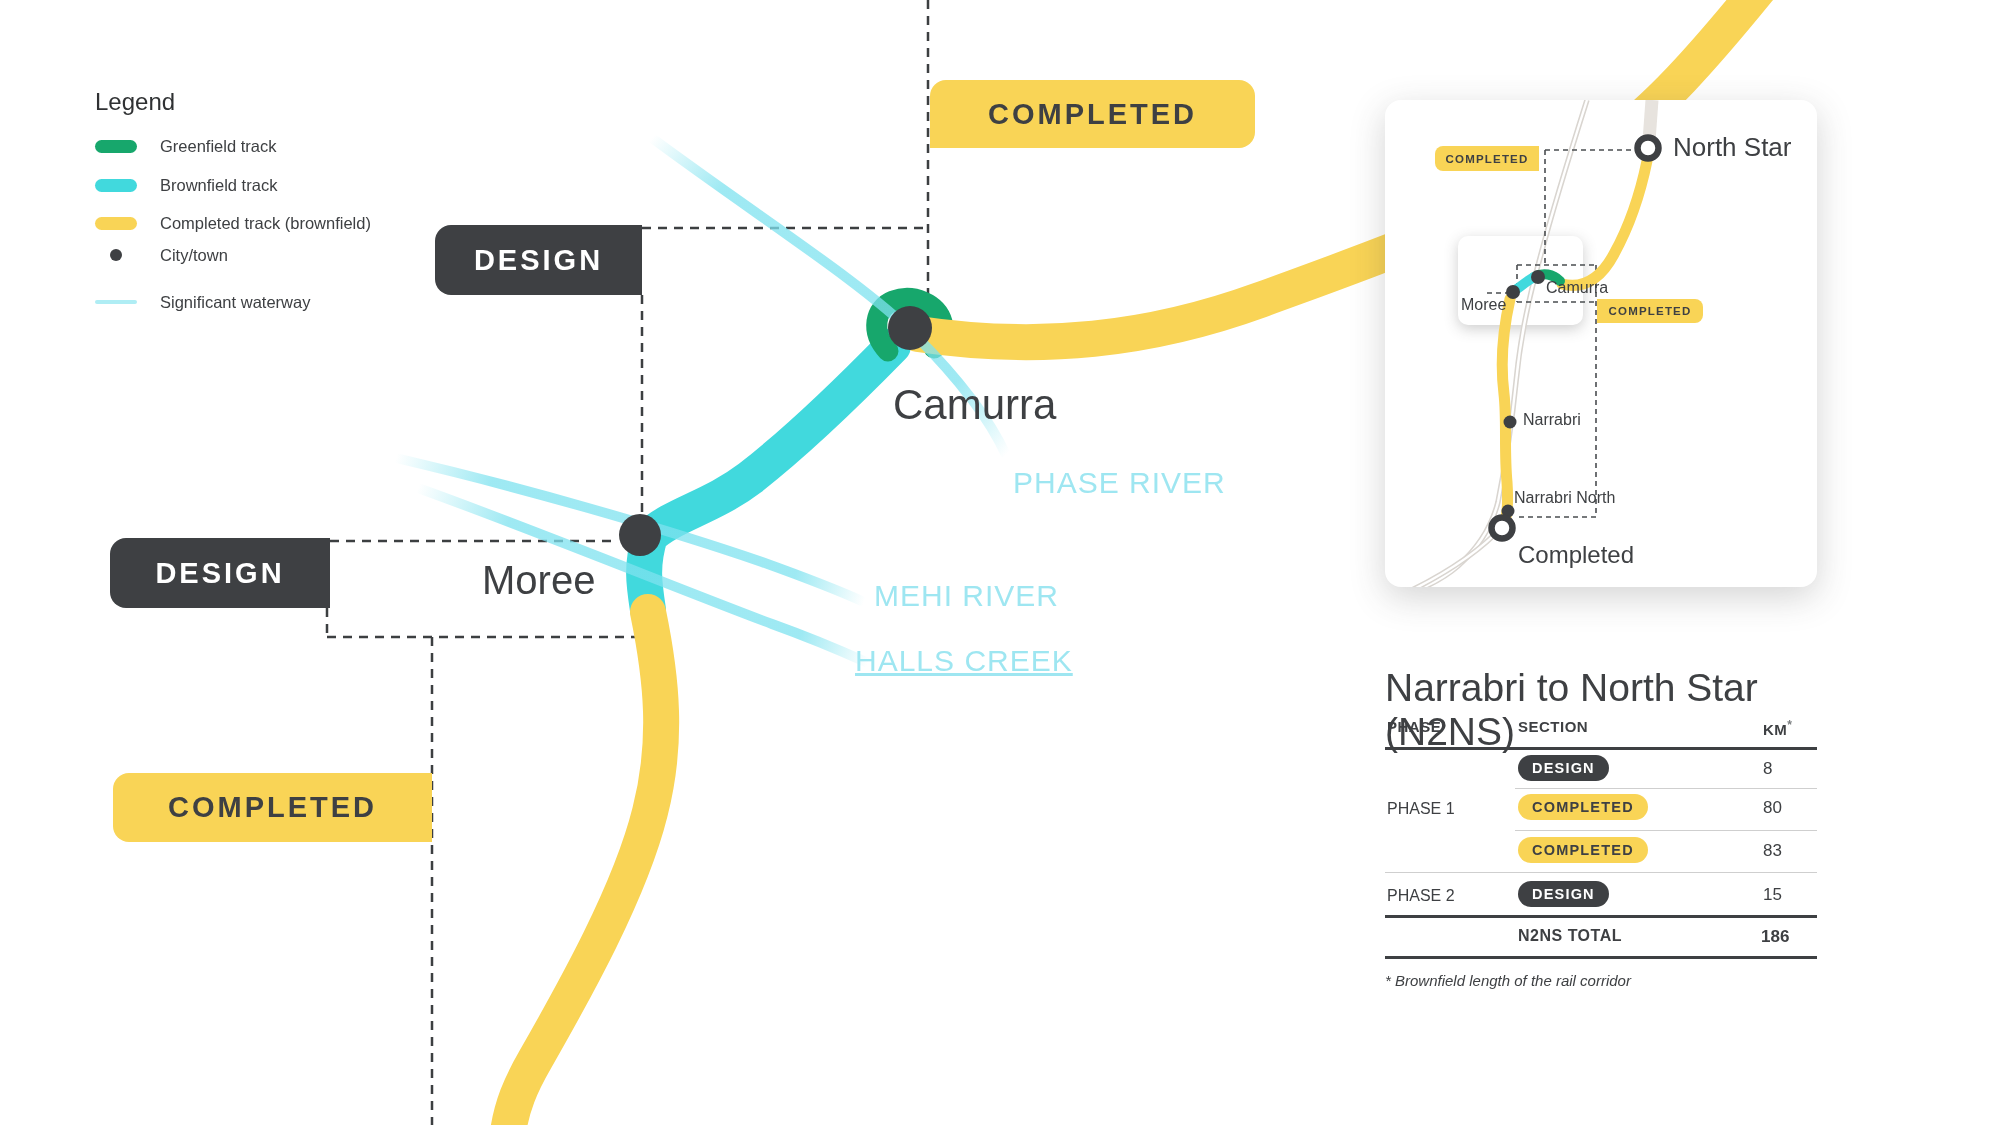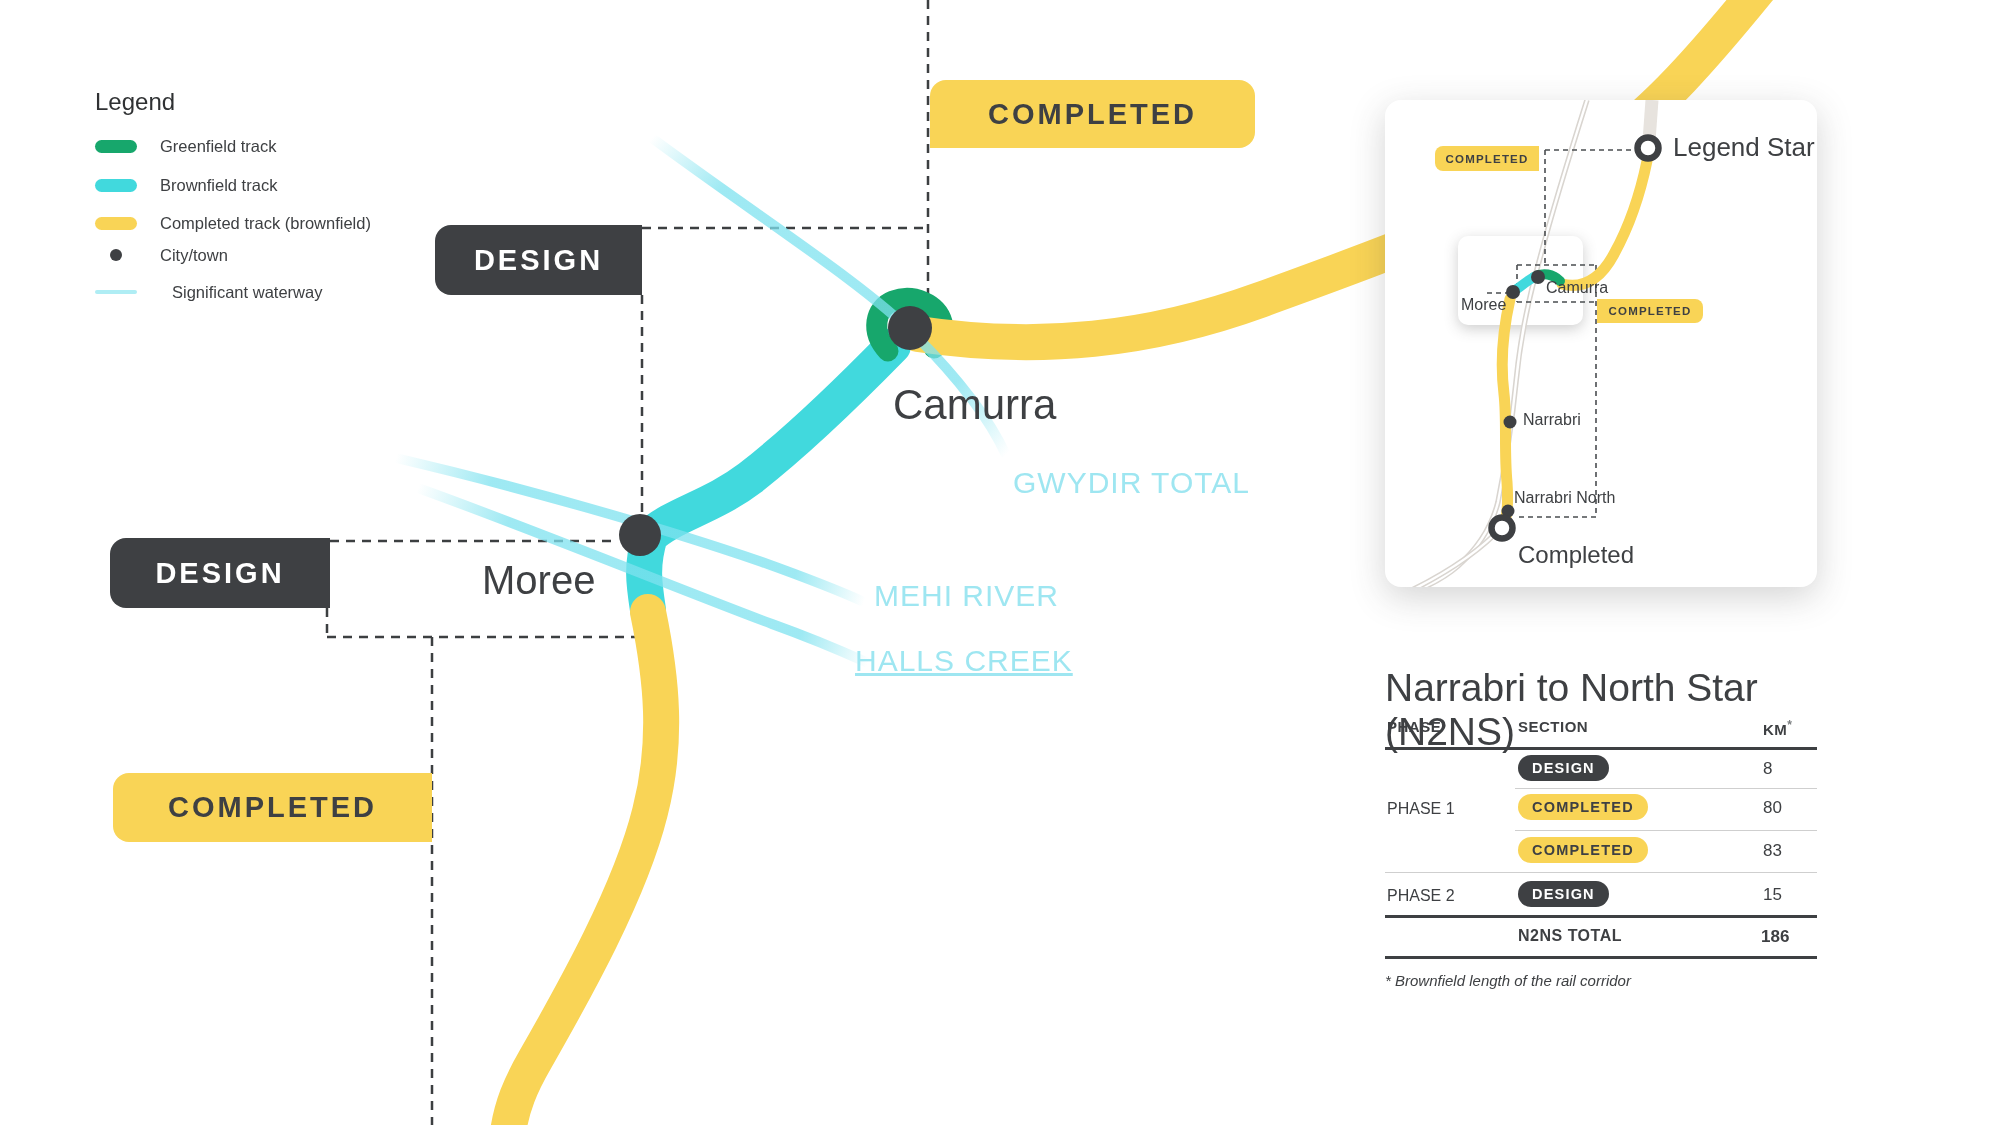--- a/index.html
+++ b/index.html
@@ -123,36 +123,36 @@
         <span class="pill" style="background:#F9D456;"></span>
       </span>
     <span class="legend-label">Completed track (brownfield)</span>
   </div>
   <div class="legend-row" style="top:157px;">
     <span class="legend-swatch">
         <span class="dotswatch"></span>
       </span>
     <span class="legend-label">City/town</span>
   </div>
-  <div class="legend-row" style="top:194px;gap:12px;">
+  <div class="legend-row" style="top:204px;">
     <span class="legend-swatch">
         <span class="waterline"></span>
       </span>
     <span class="legend-label">Significant waterway</span>
   </div>
 </div>
 
 <div class="map-badge badge-dark" style="left:435px;top:225px;width:207px;height:70px;border-radius:16px 0 0 16px;">DESIGN</div>
 <div class="map-badge badge-dark" style="left:110px;top:538px;width:220px;height:70px;border-radius:16px 0 0 16px;">DESIGN</div>
 <div class="map-badge badge-yellow" style="left:930px;top:80px;width:325px;height:68px;border-radius:16px 16px 16px 0;">COMPLETED</div>
 <div class="map-badge badge-yellow" style="left:113px;top:773px;width:319px;height:69px;border-radius:16px 0 0 16px;">COMPLETED</div>
 
 <div class="town-label" style="left:893px;top:381px;font-size:42px;">Camurra</div>
 <div class="town-label" style="left:482px;top:558px;font-size:40px;">Moree</div>
-<div class="water-label" style="left:1013px;top:466px;">GWYDIR TOTAL</div>
+<div class="water-label" style="left:1013px;top:466px;">PHASE RIVER</div>
 <div class="water-label" style="left:866px;top:579px;margin-left:8px;">MEHI RIVER</div>
 <div class="water-label" style="left:855px;top:644px;text-decoration:underline;">HALLS CREEK</div>
 
 <div id="inset" class="abs">
   <div id="inset-highlight" class="abs"></div>
 
   <svg class="abs" style="left:0;top:0;" width="432" height="487" viewBox="1385 100 432 487">
 
     <g fill="none">
       <path d="M1587 100 C1568 160 1550 220 1540 258 C1528 300 1520 340 1516 382 C1512 422 1506 462 1498 502 C1492 526 1478 548 1458 566 C1443 579 1428 586 1412 592" stroke="#D9D5D0" stroke-width="5.5"></path>
@@ -180,21 +180,21 @@
     <path d="M1510 299 C1503 330 1500 362 1504 394 C1507 420 1504 452 1507 482 C1508 498 1508 508 1506 517 C1505 521 1503 524 1502 526" stroke="#F9D456" stroke-width="11" stroke-linecap="round" fill="none"></path>
 
     <circle cx="1538" cy="277" r="7" fill="#3E4043"></circle>
     <circle cx="1513" cy="292" r="7" fill="#3E4043"></circle>
     <circle cx="1510" cy="422" r="6.5" fill="#3E4043"></circle>
     <circle cx="1508" cy="511" r="6.5" fill="#3E4043"></circle>
     <circle cx="1648" cy="148" r="10.5" fill="#ffffff" stroke="#3E4043" stroke-width="6.5"></circle>
     <circle cx="1502" cy="528" r="10.5" fill="#ffffff" stroke="#3E4043" stroke-width="6.5"></circle>
   </svg>
 
-  <div class="inset-label" style="left:288px;top:32px;font-size:26px;font-weight:500;">Legend Star</div>
+  <div class="inset-label" style="left:288px;top:32px;font-size:26px;font-weight:500;">North Star</div>
   <div class="inset-label" style="left:161px;top:179px;font-size:16px;">Camurra</div>
   <div class="inset-label" style="left:76px;top:196px;font-size:16px;">Moree</div>
   <div class="inset-label" style="left:138px;top:311px;font-size:16px;">Narrabri</div>
   <div class="inset-label" style="left:129px;top:389px;font-size:16px;">Narrabri North</div>
   <div class="inset-label" style="left:133px;top:441px;font-size:24px;font-weight:500;">Completed</div>
 
   <div class="inset-badge" style="left:50px;top:46px;width:104px;height:25px;border-radius:8px 0 0 8px;">COMPLETED</div>
   <div class="inset-badge" style="left:212px;top:199px;width:106px;height:24px;border-radius:0 8px 8px 0;">COMPLETED</div>
 </div>
 

